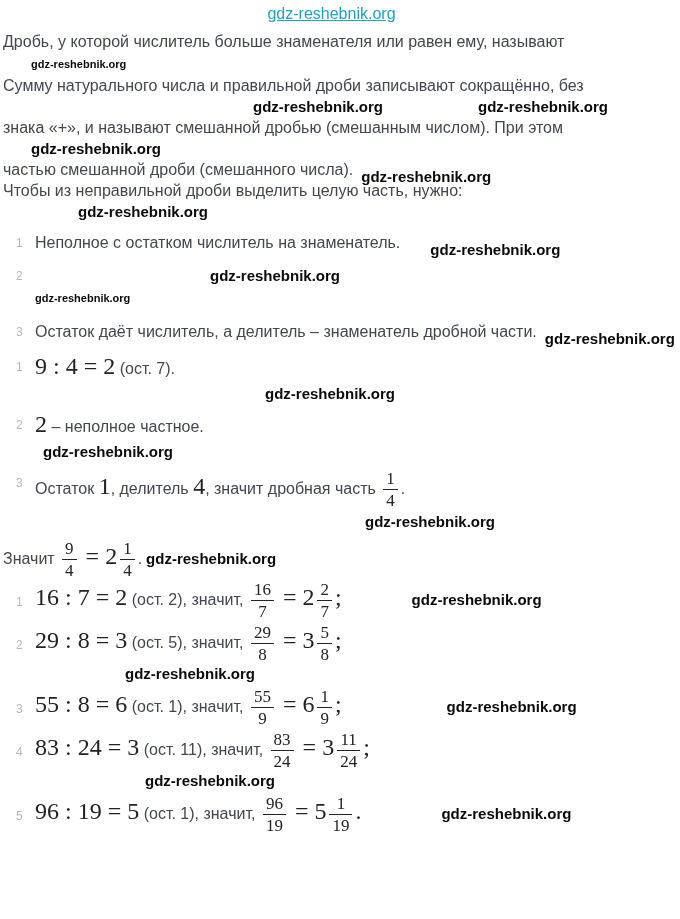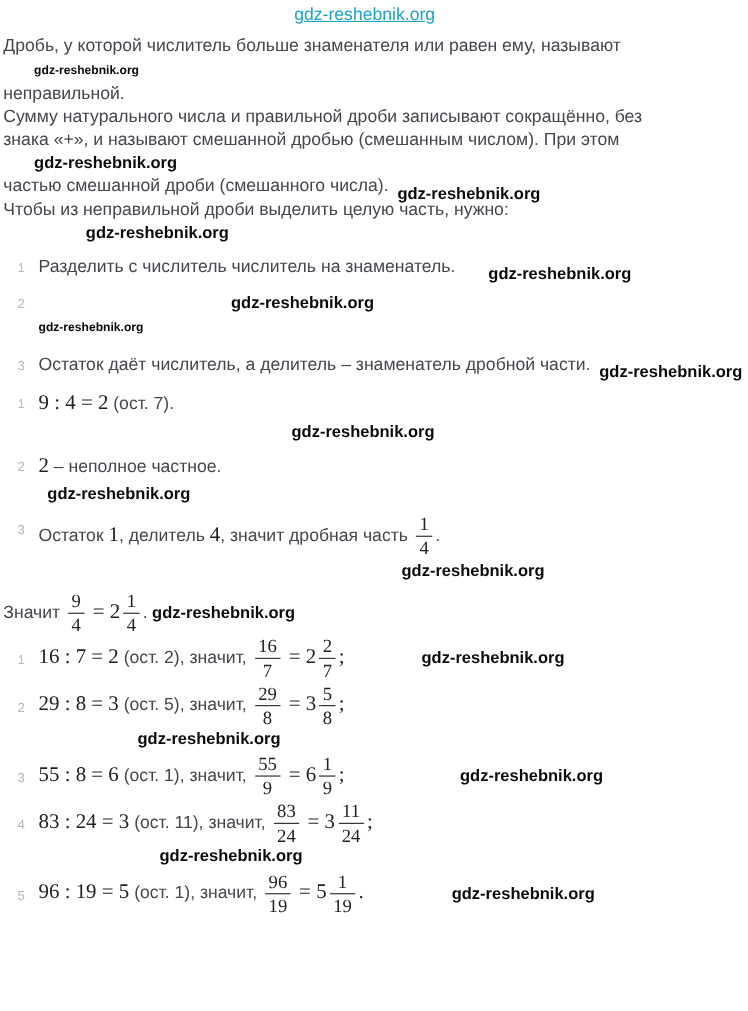--- a/index.html
+++ b/index.html
@@ -17,21 +17,21 @@
     font-size:16px;
     text-decoration:underline;
     cursor:pointer;
   }
   .para { }
   .para:first-of-type { margin-top:8px; }
   .line { font-size:16px; line-height:21px; white-space:nowrap; }
   .tx { color:var(--body-text,#43464d); }
   .math {
     font-family:"Liberation Serif", serif;
-    font-size:19px;
+    font-size:24px;
     color:var(--math-text,#222222);
   }
   .wm {
     font-weight:700;
     color:var(--watermark,#0a0a0a);
     font-size:15px;
     display:inline-block;
   }
   .wm-small { font-size:11px; }
   .lower { position:relative; top:7px; }
@@ -79,37 +79,37 @@
 <body>
 
 <div class="page">
   <div class="top-row">
     <a href="#">gdz-reshebnik.org</a>
   </div>
   <div id="content">
       <div class="para">
         <div class="line"><span class="tx">Дробь, у которой числитель больше знаменателя или равен ему, называют</span></div>
         <div class="line"><span class="wm wm-small ind-28">gdz-reshebnik.org</span></div>
-        <div class="line"><span class="tx">неправильной.</span></div>
       </div>
       <div class="para">
         <div class="line"><span class="tx">Сумму натурального числа и правильной дроби записывают сокращённо, без</span></div>
+        <div class="line"><span class="wm ind-250">gdz-reshebnik.org</span><span class="wm ml-95">gdz-reshebnik.org</span></div>
         <div class="line"><span class="tx">знака «+», и называют смешанной дробью (смешанным числом). При этом</span></div>
         <div class="line"><span class="wm ind-28">gdz-reshebnik.org</span></div>
         <div class="line"><span class="tx">частью смешанной дроби (смешанного числа).</span><span class="wm ml-8 lower">gdz-reshebnik.org</span></div>
       </div>
       <div class="para">
         <div class="line"><span class="tx">Чтобы из неправильной дроби выделить целую часть, нужно:</span></div>
         <div class="line"><span class="wm ind-75">gdz-reshebnik.org</span></div>
       </div>
       <div class="list la">
         <div class="item">
           <span class="inum">1</span>
           <div class="ibody">
-            <div class="line"><span class="tx">Разделить с числитель числитель на знаменатель.</span><span class="wm ml-30 lower">gdz-reshebnik.org</span></div>
+            <div class="line"><span class="tx">Неполное с остатком числитель на знаменатель.</span><span class="wm ml-30 lower">gdz-reshebnik.org</span></div>
           </div>
         </div>
         <div class="item">
           <span class="inum">2</span>
           <div class="ibody">
             <div class="line"><span class="wm ind-175">gdz-reshebnik.org</span></div>
             <div class="line"><span class="wm wm-small">gdz-reshebnik.org</span></div>
           </div>
         </div>
         <div class="item">

